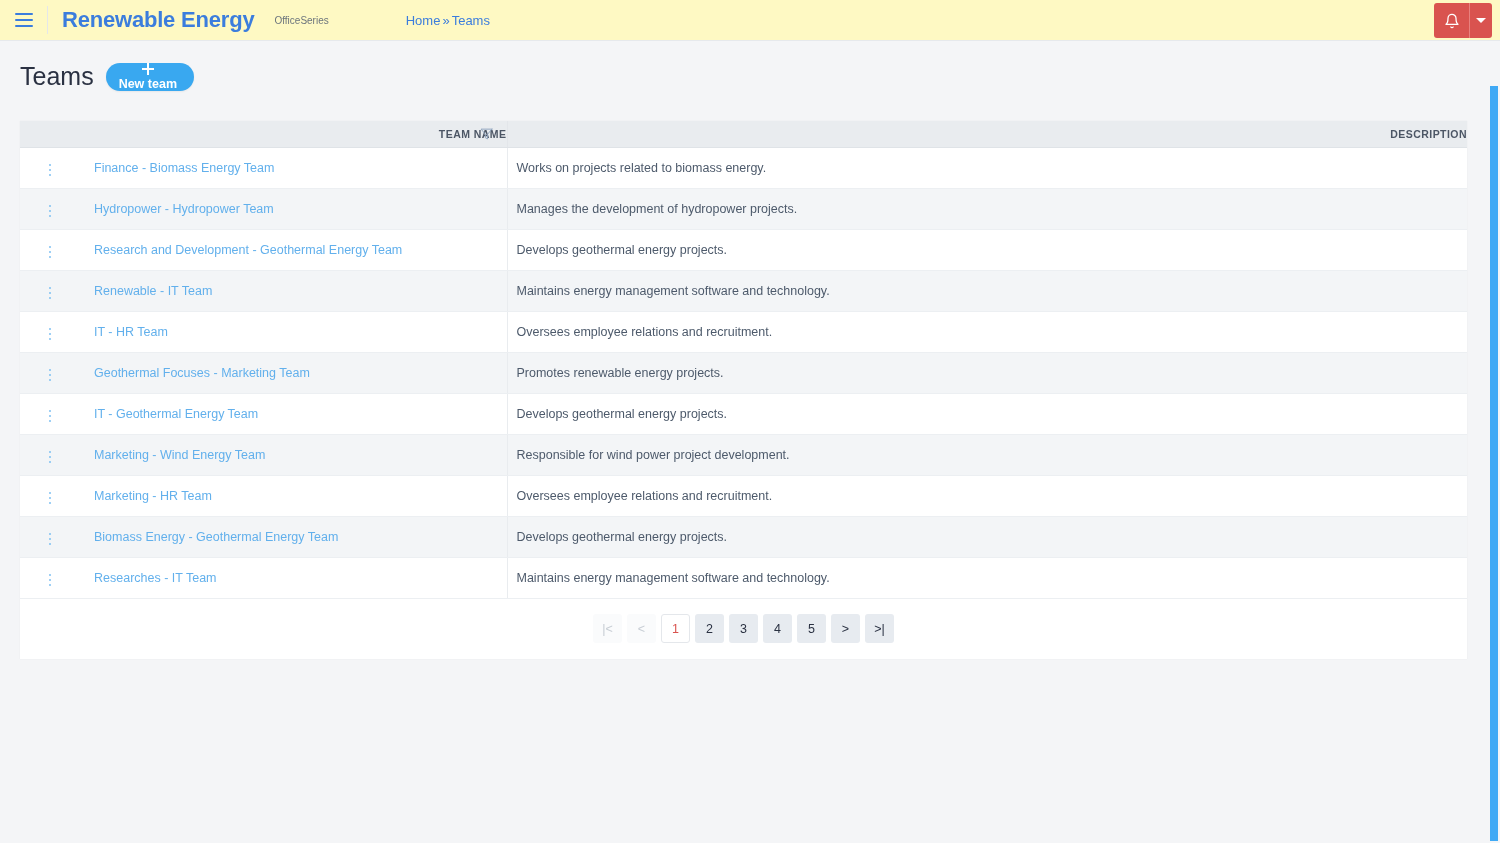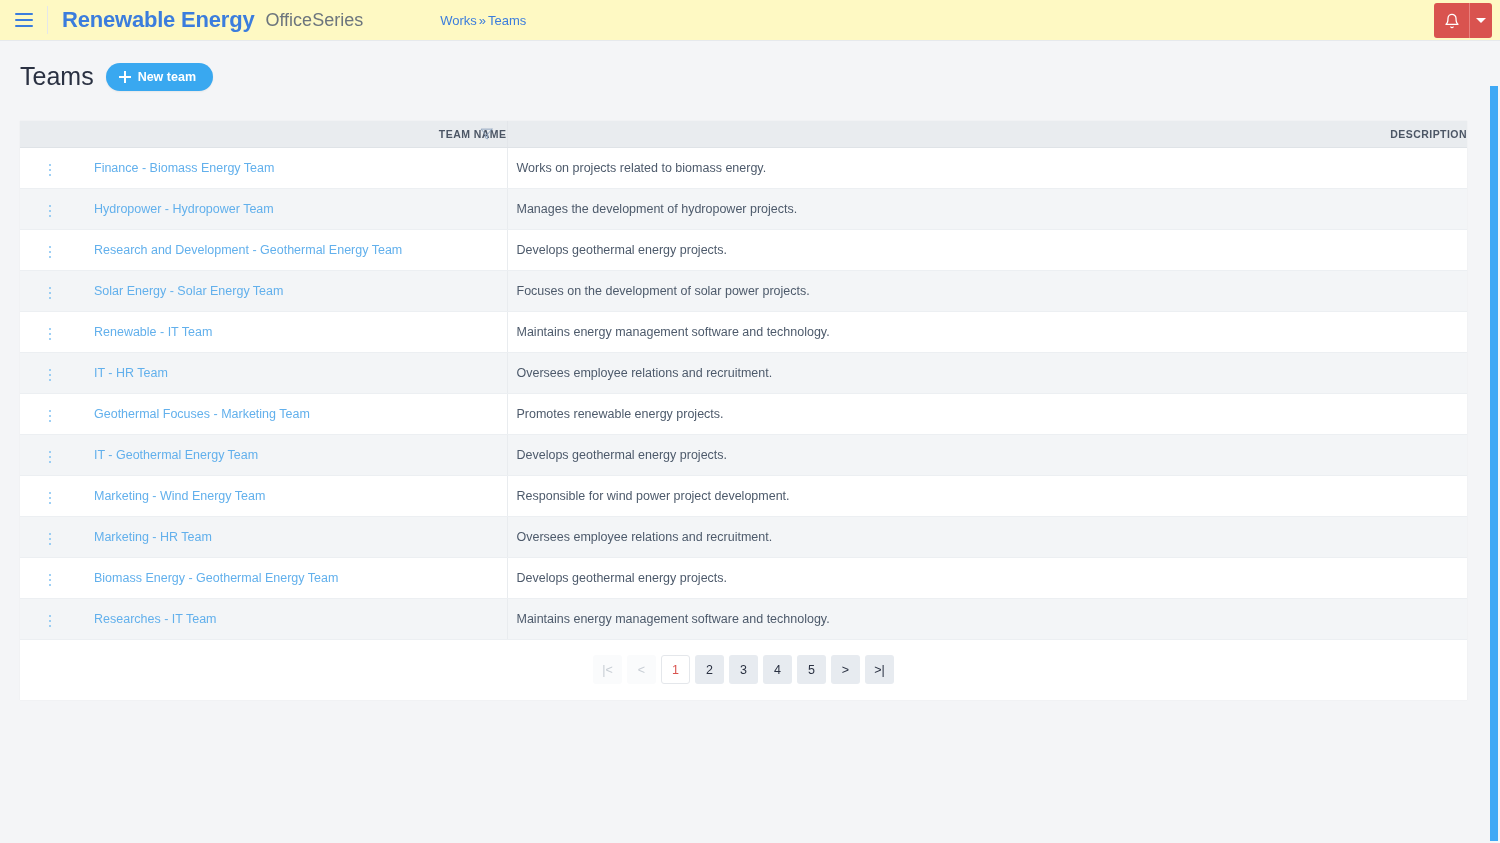--- a/index.html
+++ b/index.html
@@ -28,21 +28,21 @@
     display: block; width: 18px; height: 2px; background: #3b7ddd; border-radius: 1px;
   }
   .topdivider {
     width: 1px; height: 28px; background: #e4e7ea; margin-left: 3px; margin-right: 14px;
   }
   .brand {
     font-size: 22px; font-weight: bold; color: #3b7ddd; letter-spacing: -0.2px;
     white-space: nowrap;
   }
   .subbrand {
-    font-size: 18px; color: #6c757d; margin-left: 11px; white-space: nowrap;
+    font-size: 10px; color: #6c757d; margin-left: 20px; white-space: nowrap;
   }
   .breadcrumb {
     margin-left: 77px; font-size: 13px; color: #3b7ddd; white-space: nowrap;
   }
   .breadcrumb .sep { margin: 0 2px; color: #3b7ddd; }
   .breadcrumb a { color: #3b7ddd; text-decoration: none; }
 
   .topright {
     position: absolute; right: 8px; top: 3px;
     display: flex; height: 35px;
@@ -67,20 +67,21 @@
   }
   .page-title {
     font-size: 25px; color: #2a3142; font-weight: normal; margin: 0;
   }
   .btn-new {
     background: #39a8f0; color: #fff; border: none; border-radius: 18px;
     height: 28px; padding: 0 17px 0 13px;
     font-size: 12.5px; font-weight: bold;
     display: flex; align-items: center; gap: 7px; cursor: pointer;
     box-shadow: 0 1px 2px rgba(0,0,0,.06);
+    flex-direction: column;
   }
   .plus {
     position: relative; width: 12px; height: 12px; display: inline-block;
   }
   .plus::before, .plus::after {
     content: ""; position: absolute; background: #fff;
   }
   .plus::before { left: 0; top: 5px; width: 12px; height: 2px; }
   .plus::after  { top: 0; left: 5px; height: 12px; width: 2px; }
 
@@ -159,21 +160,21 @@
 <div class="topbar">
   <div class="hamburger">
     <span></span>
     <span></span>
     <span></span>
   </div>
   <div class="topdivider"></div>
   <div class="brand">Renewable Energy</div>
   <div class="subbrand">OfficeSeries</div>
   <div class="breadcrumb">
-    <a href="#">Works</a><span class="sep">»</span><a href="#">Teams</a>
+    <a href="#">Home</a><span class="sep">»</span><a href="#">Teams</a>
   </div>
 
   <div class="topright">
     <button class="btn-alert">
       <svg width="16" height="16" viewBox="0 0 24 24" fill="none" stroke="#ffffff" stroke-width="1.9" stroke-linecap="round" stroke-linejoin="round">
         <path d="M18 8A6 6 0 0 0 6 8c0 7-3 9-3 9h18s-3-2-3-9"></path>
         <path d="M13.73 21a2 2 0 0 1-3.46 0"></path>
       </svg>
     </button>
     <button class="btn-caret">
@@ -233,29 +234,20 @@
             </span></td>
           <td class="c-name"><a class="team-link" href="#">Research and Development - Geothermal Energy Team</a></td>
           <td class="c-desc">Develops geothermal energy projects.</td>
         </tr>
         <tr>
           <td class="c-menu"><span class="kebab">
               <i></i>
               <i></i>
               <i></i>
             </span></td>
-          <td class="c-name"><a class="team-link" href="#">Solar Energy - Solar Energy Team</a></td>
-          <td class="c-desc">Focuses on the development of solar power projects.</td>
-        </tr>
-        <tr>
-          <td class="c-menu"><span class="kebab">
-              <i></i>
-              <i></i>
-              <i></i>
-            </span></td>
           <td class="c-name"><a class="team-link" href="#">Renewable - IT Team</a></td>
           <td class="c-desc">Maintains energy management software and technology.</td>
         </tr>
         <tr>
           <td class="c-menu"><span class="kebab">
               <i></i>
               <i></i>
               <i></i>
             </span></td>
           <td class="c-name"><a class="team-link" href="#">IT - HR Team</a></td>

